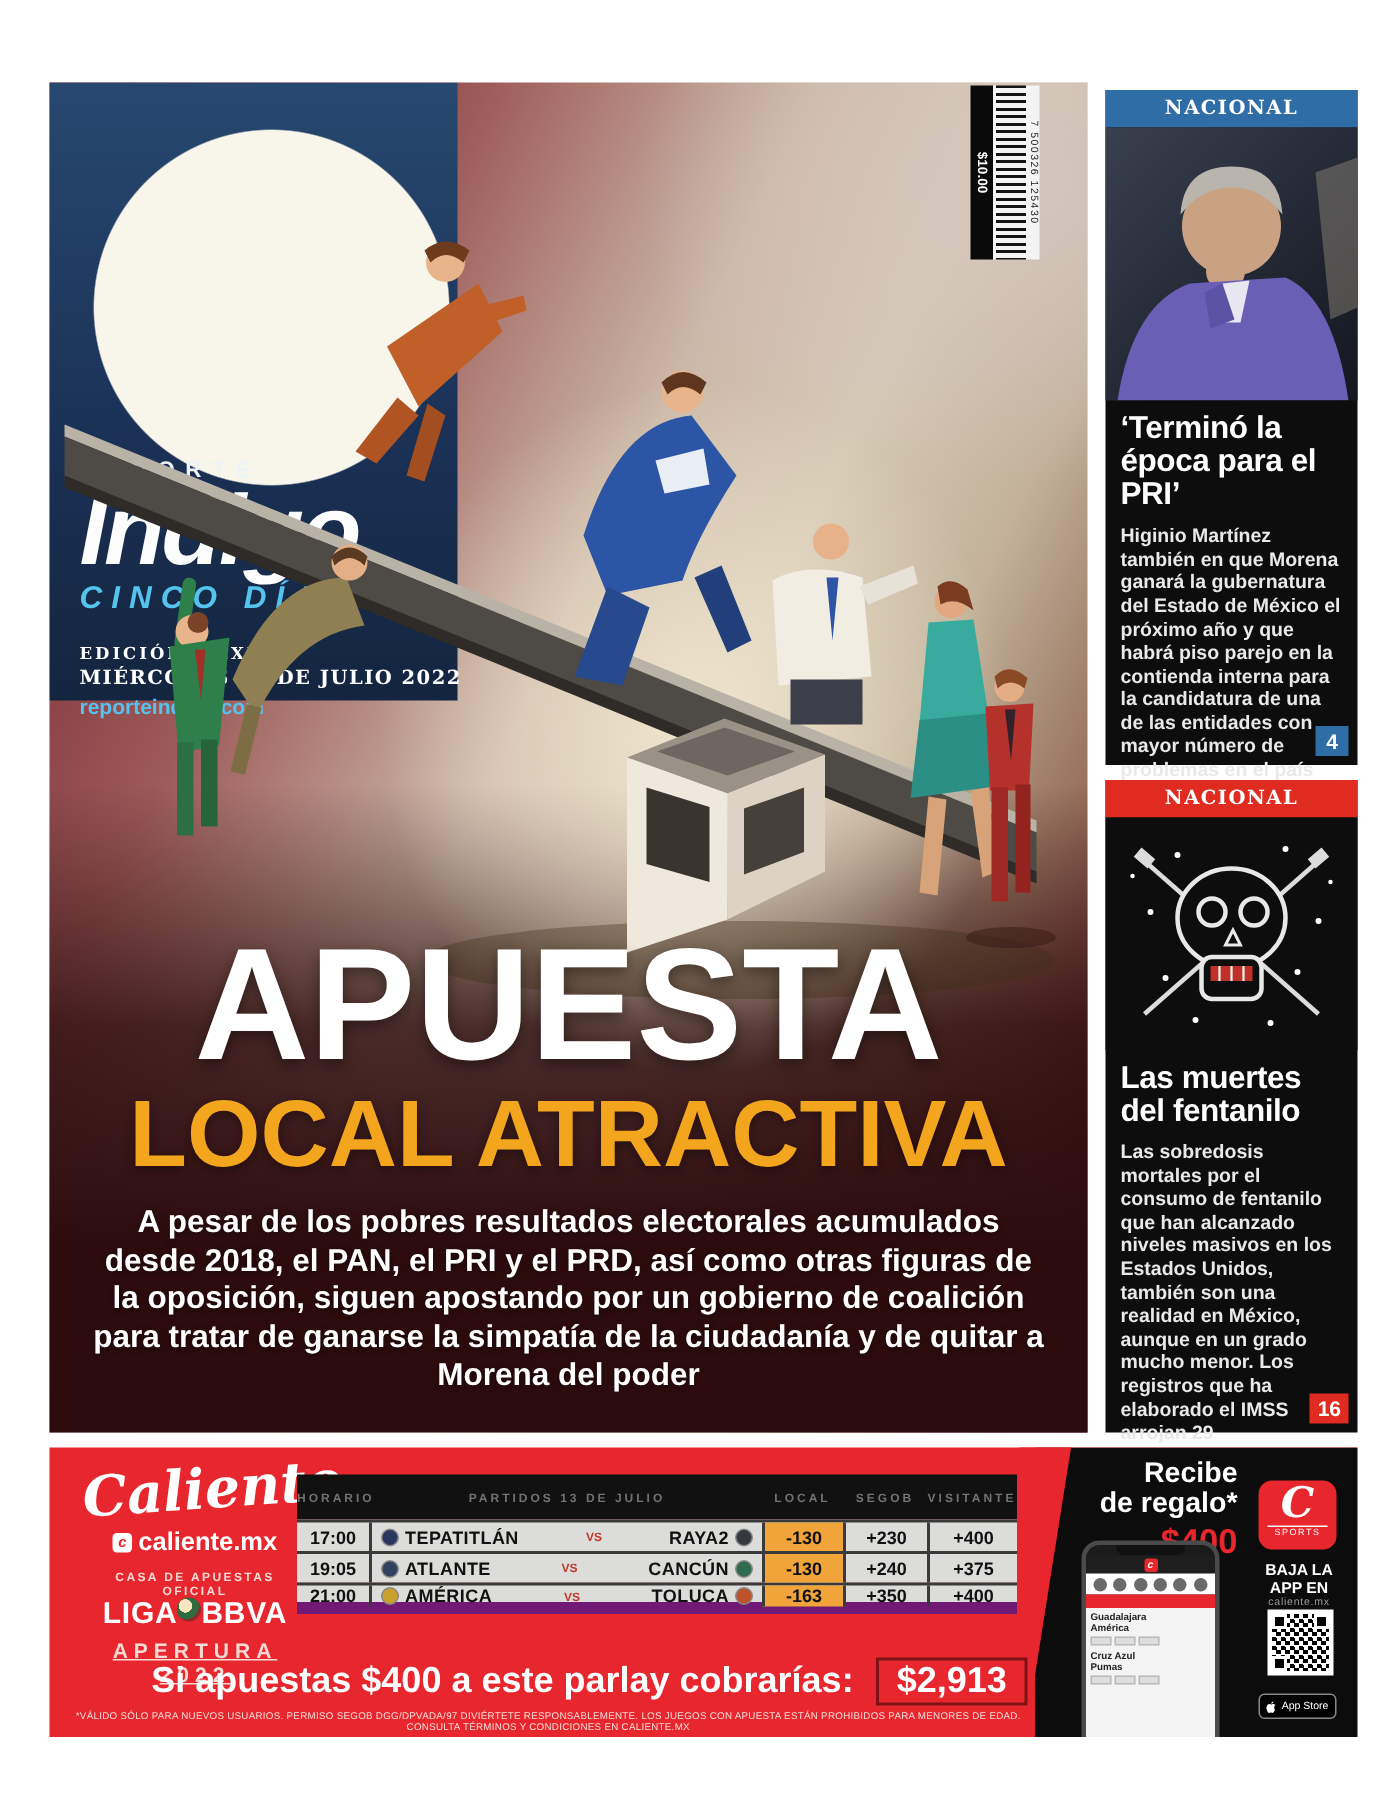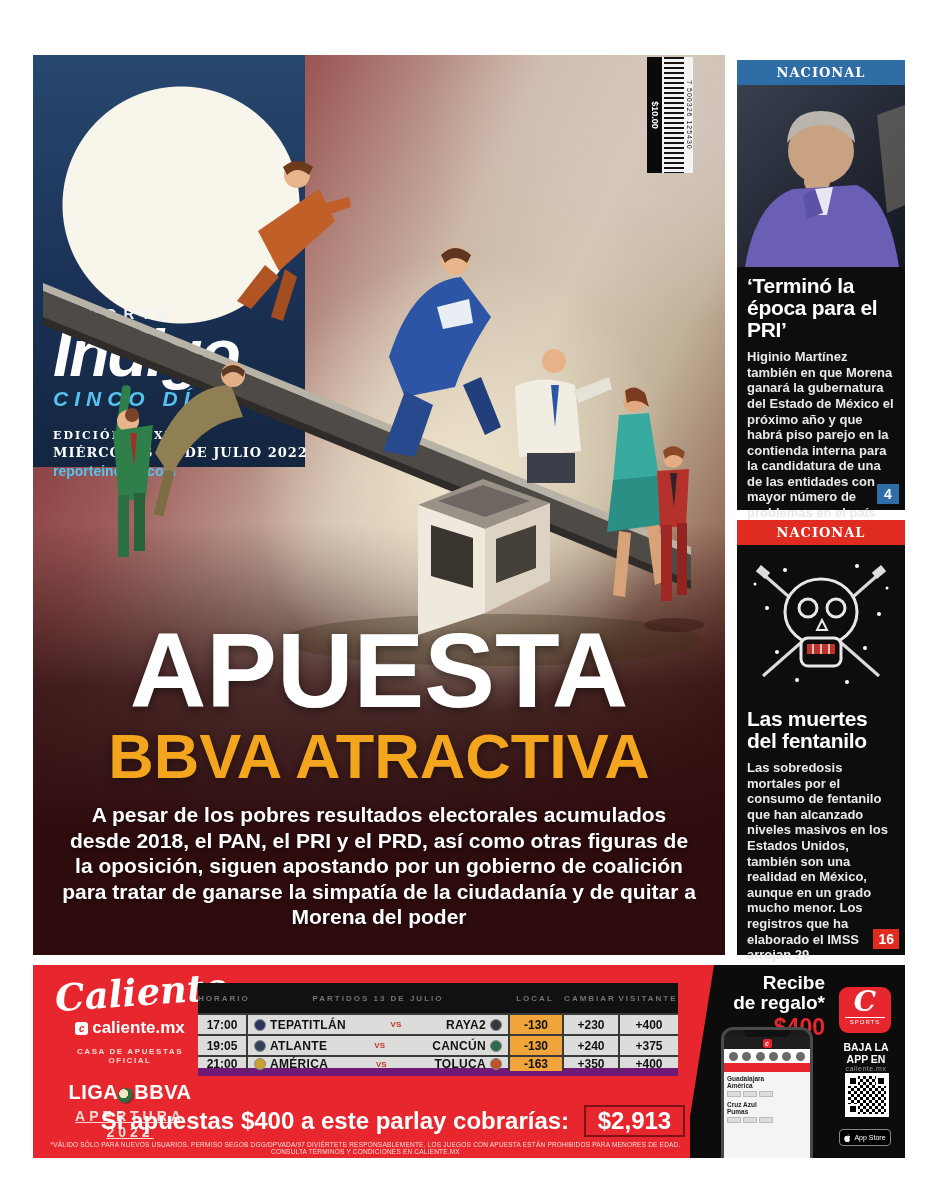--- a/index.html
+++ b/index.html
@@ -62,21 +62,21 @@
   
   .ad { position:absolute; left:33px; top:965px; width:872px; height:193px; background:#e8262d; overflow:hidden; }
   .ad-black { position:absolute; right:0; top:0; width:215px; height:100%; background:#0c0c0c; }
   .ad-black::before { content:""; position:absolute; left:-26px; top:-10px; width:34px; height:220px; background:#e8262d; transform:rotate(9deg); }
 
   .cal-logo { position:absolute; left:22px; top:10px; width:150px; text-align:center; color:#fff; }
   .cal-script { font-family:"DejaVu Serif", serif; font-style:italic; font-weight:bold; font-size:37px; transform:rotate(-4deg); line-height:1; }
   .cal-mx { font-size:17px; font-weight:bold; margin-top:6px; display:flex; align-items:center; justify-content:center; gap:4px; }
   .cal-mx .mini-c { display:inline-flex; width:13px; height:13px; background:#fff; color:#e8262d; border-radius:3px; font-size:10px; font-weight:bold; align-items:center; justify-content:center; font-style:italic; }
   .cal-official { font-size:8px; font-weight:bold; letter-spacing:1.6px; color:#f6d9d4; margin-top:9px; }
-  .liga { margin-top:16px; font-size:20px; font-weight:bold; letter-spacing:0.5px; display:flex; align-items:flex-end; justify-content:center; gap:0; color:#fff; }
+  .liga { font-size:20px; font-weight:bold; letter-spacing:0.5px; display:flex; align-items:flex-start; justify-content:center; gap:0; color:#fff; }
   .ball { width:16px; height:16px; border-radius:50%; background:radial-gradient(circle at 35% 35%, #f4e6c0 0 30%, #2e6b3f 31% 60%, #8a2d2d 61%); display:inline-block; }
   .apertura { font-size:14px; font-weight:bold; letter-spacing:4px; color:#f6d9d4; margin-top:4px;text-decoration:underline; }
 
   .odds-table { position:absolute; left:165px; top:18px; width:480px; font-weight:bold; }
   .t-head { display:grid; grid-template-columns:50px 260px 54px 56px 60px; background:#111; color:#737373; height:30px; align-items:center; }
   .t-head .th { font-size:8px; letter-spacing:2px; text-align:center; }
   .t-row { display:grid; grid-template-columns:50px 260px 54px 56px 60px; background:#dcdcda; height:21px; align-items:stretch; border-top:2px solid #3a3a3a; }
   .t-row > div { display:flex; align-items:center; justify-content:center; font-size:12px; color:#111; }
   .cell-time { border-right:2px solid #3a3a3a; }
   .cell-match { padding:0 6px; justify-content:space-between !important; }
@@ -217,21 +217,21 @@
           <span>$10.00</span>
         </div>
       <div class="bars"></div>
       <div class="bc-digits">
           <span>7 500326 125430</span>
         </div>
     </div>
 
     <div class="headline-block">
       <div class="hl1">APUESTA</div>
-      <div class="hl2">BBVA ATRACTIVA</div>
+      <div class="hl2">LOCAL ATRACTIVA</div>
       <p class="dek">A pesar de los pobres resultados electorales acumulados desde 2018, el PAN, el PRI y el PRD, así como otras figuras de la oposición, siguen apostando por un gobierno de coalición para tratar de ganarse la simpatía de la ciudadanía y de quitar a Morena del poder</p>
 
     </div>
   </div>
 
   <aside class="sidebar">
 
     <article class="side-article">
       <div class="section-bar bar-blue">NACIONAL</div>
       <div class="photo">
@@ -314,21 +314,21 @@
         <span>BBVA</span>
       </div>
       <div class="apertura">APERTURA 2022</div>
     </div>
 
     <div class="odds-table">
       <div class="t-head">
         <div class="th">HORARIO</div>
         <div class="th">PARTIDOS 13 DE JULIO</div>
         <div class="th">LOCAL</div>
-        <div class="th">CAMBIAR</div>
+        <div class="th">SEGOB</div>
         <div class="th">VISITANTE</div>
       </div>
 
       <div class="t-row">
         <div class="cell-time">17:00</div>
         <div class="cell-match">
           <span class="home">
               <i class="badge" style="background:#2a3560"></i>
               <span>TEPATITLÁN</span>
             </span>

